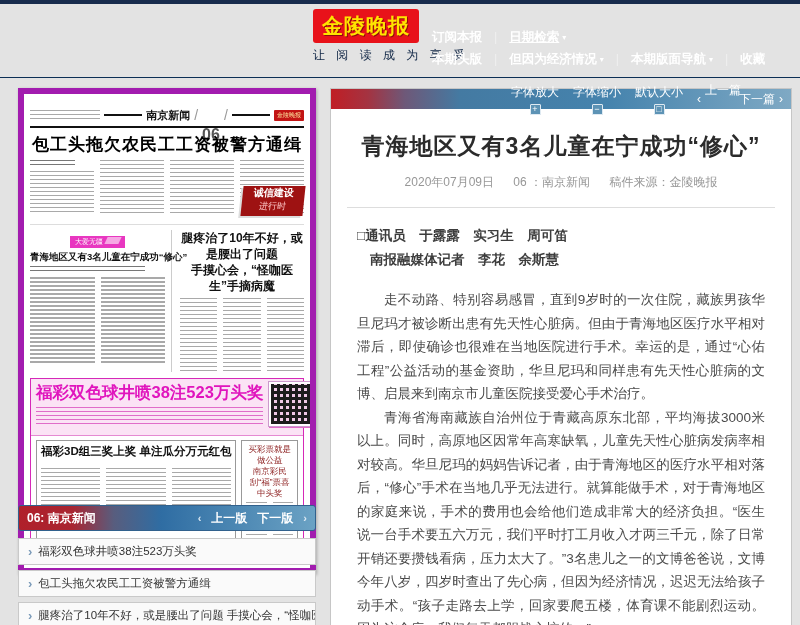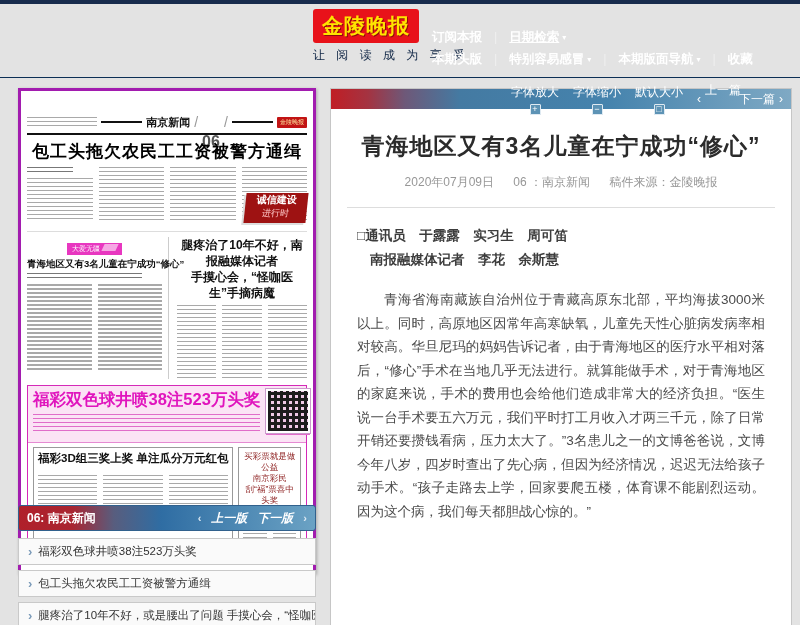--- a/index.html
+++ b/index.html
@@ -18,22 +18,22 @@
   .slogan { margin-top:4px; font-size:12px; color:#0e2444; letter-spacing:4px; white-space:nowrap; text-align:left; }
   .nav { position:absolute; left:432px; top:26px; color:#fff; font-size:12.5px; font-weight:bold; }
   .nav-row { display:flex; align-items:center; height:22px; white-space:nowrap; }
   .nav a { color:#fff; text-decoration:none; cursor:pointer; }
   .nav .u { text-decoration:underline; }
   .nav .sep { color:rgba(255,255,255,.45); margin:0 12px; font-weight:normal; }
   .caret { font-size:8px; margin-left:3px; vertical-align:1px; }
 
   
   .thumb { position:absolute; left:18px; top:88px; width:298px; height:486px;
-    background:#fff; border:3px solid #a21caf; box-shadow:1px 1px 3px rgba(0,0,0,.25);
-    padding:22px 6px; font-family:"Liberation Sans","DejaVu Sans",sans-serif; overflow:hidden; cursor:pointer; }
+    background:#fff; border:6px solid #a21caf; box-shadow:1px 1px 3px rgba(0,0,0,.25);
+    padding:12px 6px; font-family:"Liberation Sans","DejaVu Sans",sans-serif; overflow:hidden; cursor:pointer; }
   .mast { display:flex; align-items:center; gap:4px; height:22px; border-bottom:2px solid #111; padding-bottom:2px; }
   .mast .rule { flex:1; border-top:2px solid #111; }
   .mast .tiny { width:70px; }
   .m-sec { font-size:11px; font-weight:bold; color:#111; white-space:nowrap; }
   .m-slash { color:#999; font-size:14px; }
   .m-page { font-size:16px; color:#555; font-weight:bold;margin-top:40px; }
   .m-brand { background:#c21414; color:#ffe9a0; font-size:6px; padding:1px 3px; border-radius:1px; white-space:nowrap; }
   .sim { background:repeating-linear-gradient(to bottom,#a9a9a9 0,#a9a9a9 1.5px,transparent 1.5px,transparent 4px); }
   .sim.dk { background:repeating-linear-gradient(to bottom,#777 0,#777 1.5px,transparent 1.5px,transparent 4px); }
   .sim.pk { background:repeating-linear-gradient(to bottom,#e06cc9 0,#e06cc9 1.5px,transparent 1.5px,transparent 4px); }
@@ -64,21 +64,21 @@
   .lb-l { flex:1.6; border:1px solid #999; padding:3px 4px; }
   .lb-r { flex:1; border:1px solid #999; padding:3px 4px; }
   .hl4 { font-size:11.5px; font-weight:bold; color:#111; text-align:center; white-space:nowrap; margin-bottom:9px; }
   .hl5 { font-size:8.5px; font-weight:normal; color:#8a1a1a; text-align:center; line-height:11px; margin-bottom:3px; }
 
   .pagebar { position:absolute; left:18px; top:505px; width:298px; height:26px; border-radius:3px;
     background:linear-gradient(90deg,#b0202a 0%,#a92531 18%,#585d7e 32%,#2f6da3 48%,#4e89b4 75%,#6ba2c4 100%);
     color:#fff; display:flex; align-items:center; justify-content:space-between; padding:0 8px;
     font-size:12px; font-weight:bold; border:1px solid #31618d; }
   .pagebar .pn { display:flex; gap:10px; align-items:center; font-size:12px; }
-  .pagebar a { color:#fff; text-decoration:none; cursor:pointer;font-style:italic; }
+  .pagebar a { color:#fff; text-decoration:none; cursor:pointer; }
   .pagebar .arr { font-size:11px; color:#dce9f3; }
 
   .alist { position:absolute; left:18px; top:538px; width:298px; }
   .alist .row { background:#fafafa; border:1px solid #c9c9c9; margin-bottom:5px; padding:5px 9px;
     font-size:11.5px; color:#333; display:flex; align-items:center; white-space:nowrap; overflow:hidden; cursor:pointer; }
   .alist .row .la { color:#7a9ab8; font-weight:bold; margin-right:6px; font-size:13px; }
 
   
   .panel { position:absolute; left:330px; top:88px; width:462px; height:900px;
     background:#fff; border:1px solid #c6c6c6; }
@@ -112,21 +112,21 @@
   <div class="nav">
     <div class="nav-row">
       <a>订阅本报</a>
       <span class="sep">|</span>
       <a class="u">日期检索</a>
         <span class="caret">▾</span>
     </div>
     <div class="nav-row">
       <a>本期头版</a>
       <span class="sep">|</span>
-      <a>特别容易感冒</a>
+      <a>但因为经济情况</a>
         <span class="caret">▾</span>
       <span class="sep">|</span>
       <a>本期版面导航</a>
         <span class="caret">▾</span>
       <span class="sep">|</span>
       <a>收藏</a>
     </div>
   </div>
 </div>
 
@@ -163,21 +163,21 @@
       <span class="tag">大爱无疆</span>
       <div class="hl2" style="font-size:9.5px">青海地区又有3名儿童在宁成功“修心”</div>
       <div class="sim dk" style="height:7px;width:85%;margin-bottom:4px"></div>
       <div class="cols" style="height:86px">
         <div class="c sim" style="height:86px"></div>
         <div class="c sim" style="height:86px"></div>
       </div>
     </div>
     <div class="mid-r">
       <div class="hl3">
-        <div>腿疼治了10年不好，南报融媒体记者</div>
+        <div>腿疼治了10年不好，或是腰出了问题</div>
         <div>手摸心会，“怪咖医生”手摘病魔</div>
       </div>
       <div class="cols" style="height:74px">
         <div class="c sim" style="height:74px"></div>
         <div class="c sim" style="height:74px"></div>
         <div class="c sim" style="height:74px"></div>
       </div>
     </div>
   </div>
 
@@ -268,17 +268,18 @@
       <span>2020年07月09日</span>
       <span>06 ：南京新闻</span>
       <span>稿件来源：金陵晚报</span>
     </div>
     <div class="art-divider"></div>
     <div class="byline">
       <div>□通讯员　于露露　实习生　周可笛</div>
       <div class="b2">南报融媒体记者　李花　余斯慧</div>
     </div>
     <div class="body-text">
+      <p>走不动路、特别容易感冒，直到9岁时的一次住院，藏族男孩华旦尼玛才被诊断出患有先天性心脏病。但由于青海地区医疗水平相对滞后，即使确诊也很难在当地医院进行手术。幸运的是，通过“心佑工程”公益活动的基金资助，华旦尼玛和同样患有先天性心脏病的文博、启晨来到南京市儿童医院接受爱心手术治疗。</p>
       <p>青海省海南藏族自治州位于青藏高原东北部，平均海拔3000米以上。同时，高原地区因常年高寒缺氧，儿童先天性心脏病发病率相对较高。华旦尼玛的妈妈告诉记者，由于青海地区的医疗水平相对落后，“修心”手术在当地几乎无法进行。就算能做手术，对于青海地区的家庭来说，手术的费用也会给他们造成非常大的经济负担。“医生说一台手术要五六万元，我们平时打工月收入才两三千元，除了日常开销还要攒钱看病，压力太大了。”3名患儿之一的文博爸爸说，文博今年八岁，四岁时查出了先心病，但因为经济情况，迟迟无法给孩子动手术。“孩子走路去上学，回家要爬五楼，体育课不能剧烈运动。因为这个病，我们每天都胆战心惊的。”</p>
 
     </div>
   </div>
 </div>
 
 </body></html>

